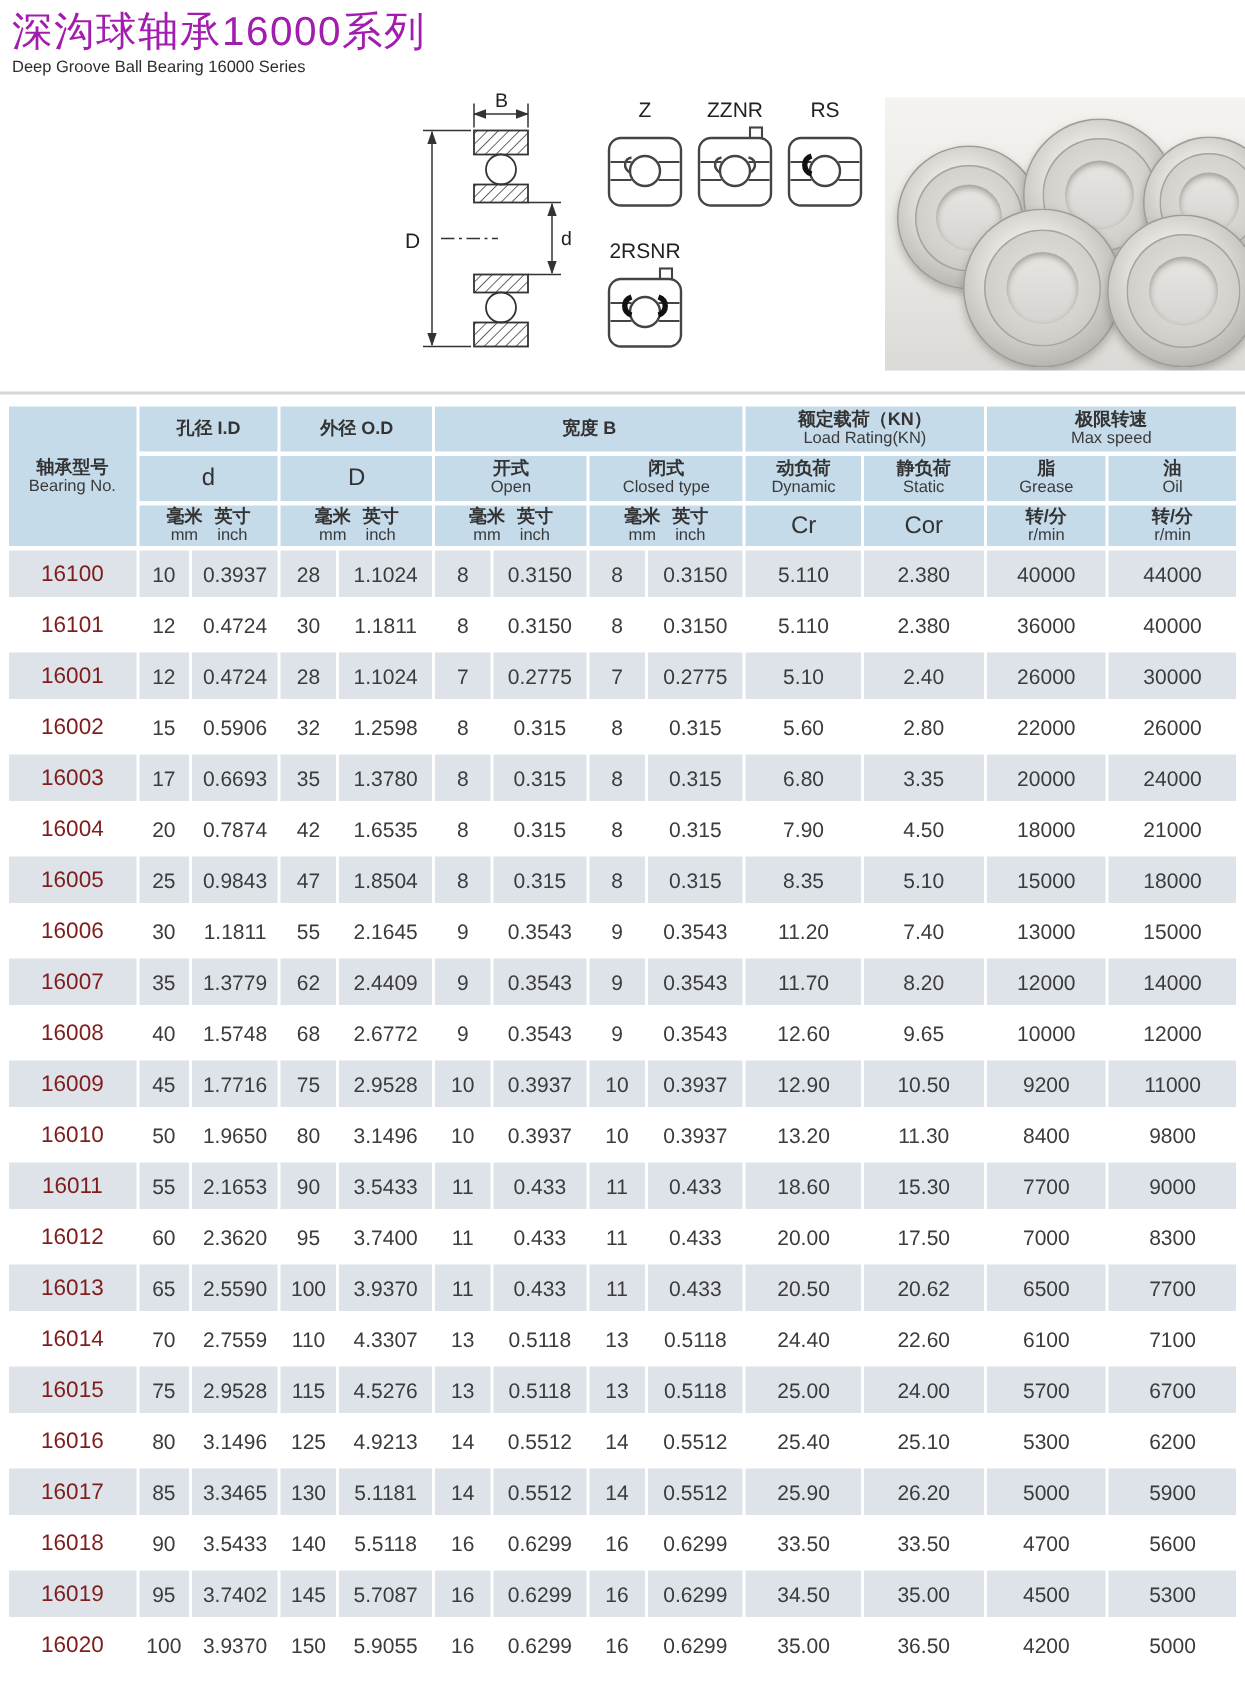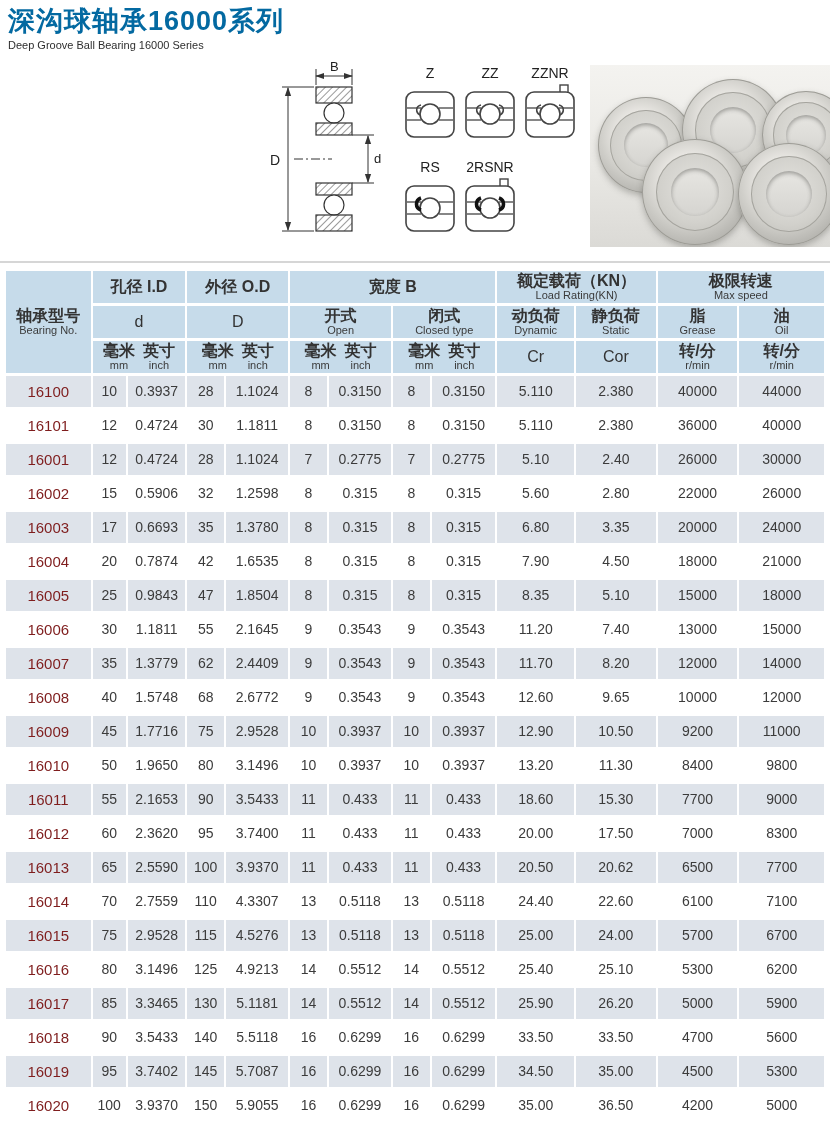--- a/index.html
+++ b/index.html
@@ -4,21 +4,21 @@
 <style>
   * { margin:0; padding:0; box-sizing:border-box; }
   html,body { background:#ffffff; }
   body {
     width:830px; min-height:1136px; margin:0 auto;
     font-family:"Liberation Sans", sans-serif;
     color:#3b3b3b; position:relative;
   }
   
   .title-block { padding:6px 0 0 8px; }
-  .title-zh { font-size:27px; font-weight:bold; color:#0369a1; letter-spacing:1px; line-height:1.15; }
+  .title-zh { font-size:27px; font-weight:normal; color:#a21caf; letter-spacing:1px; line-height:1.15; }
   .title-en { font-size:11px; color:#2e2e2e; margin-top:2px; }
 
   
   .graphics { display:flex; align-items:flex-start; margin:8px 0 6px 0; height:196px; }
   .cross-section { margin-left:268px; width:120px; flex:0 0 auto; }
   .variants-grid {
     flex:0 0 auto; margin-left:14px; margin-top:6px;
     display:grid; grid-template-columns:repeat(3, 56px); grid-auto-rows:92px;
     column-gap:4px; row-gap:2px;
   }
@@ -42,21 +42,21 @@
     box-shadow:inset 0 2px 4px rgba(60,60,55,.45); }
 
   
   .table-wrap { border-top:2px solid #d6d6d6; padding:5px 4px 0 4px; }
   table.spec { width:100%; border-collapse:separate; border-spacing:2px 3px; table-layout:fixed; }
   th { background:var(--header-bg,#c6dbea); font-weight:normal; vertical-align:middle; padding:1px 0; }
   td { text-align:center; vertical-align:middle; height:31px; font-size:14px; color:#3b3b3b; }
   tr.shaded td { background:var(--row-alt,#dee3ea); }
   tr.plain  td { background:#ffffff; }
   td.bearing-no { font-size:15px; color:#7f1d1d;margin-left:20px; }
-  .hz { display:block; font-size:16px; font-weight:bold; color:#333; line-height:1.15; }
+  .hz { display:block; font-size:12px; font-weight:bold; color:#333; line-height:1.15; }
   .he { display:block; font-size:11px; color:#3a3a3a; line-height:1.05; }
   .hsym { font-size:16px; color:#333; }
   .mi { display:flex; justify-content:center; gap:8px; }
   .mi-item { display:flex; flex-direction:column; align-items:center; }
   th.h-r1 { height:30px; } th.h-r2 { height:30px; } th.h-r3 { height:16px; }
 
   
   svg .ln { stroke:#333; fill:none; }
   svg text { font-family:"Liberation Sans", sans-serif; }
 </style>
@@ -108,30 +108,20 @@
 
   <div class="variants-grid">
       <div class="variant-cell"><div class="variant-label">Z</div><svg width="54" height="62" viewBox="0 0 54 62">
           <rect x="3" y="9" width="48" height="45" rx="8" fill="#fff" stroke="#444" stroke-width="1.6"></rect>
           <line x1="4" y1="25" x2="18" y2="25" stroke="#444" stroke-width="1.3"></line>
           <line x1="36" y1="25" x2="50" y2="25" stroke="#444" stroke-width="1.3"></line>
           <line x1="4" y1="37" x2="18" y2="37" stroke="#444" stroke-width="1.3"></line>
           <line x1="36" y1="37" x2="50" y2="37" stroke="#444" stroke-width="1.3"></line>
           <circle cx="27" cy="31" r="10" fill="#fff" stroke="#444" stroke-width="1.6"></circle>
           <path d="M18 22 c-5 1 -6 7 -1 10" stroke="#444" stroke-width="1.6" fill="none"></path>
-        </svg></div>
-      <div class="variant-cell"><div class="variant-label">ZZ</div><svg width="54" height="62" viewBox="0 0 54 62">
-          <rect x="3" y="9" width="48" height="45" rx="8" fill="#fff" stroke="#444" stroke-width="1.6"></rect>
-          <line x1="4" y1="25" x2="18" y2="25" stroke="#444" stroke-width="1.3"></line>
-          <line x1="36" y1="25" x2="50" y2="25" stroke="#444" stroke-width="1.3"></line>
-          <line x1="4" y1="37" x2="18" y2="37" stroke="#444" stroke-width="1.3"></line>
-          <line x1="36" y1="37" x2="50" y2="37" stroke="#444" stroke-width="1.3"></line>
-          <circle cx="27" cy="31" r="10" fill="#fff" stroke="#444" stroke-width="1.6"></circle>
-          <path d="M18 22 c-5 1 -6 7 -1 10" stroke="#444" stroke-width="1.6" fill="none"></path>
-          <path d="M36 22 c5 1 6 7 1 10" stroke="#444" stroke-width="1.6" fill="none"></path>
         </svg></div>
       <div class="variant-cell"><div class="variant-label">ZZNR</div><svg width="54" height="62" viewBox="0 0 54 62">
           <rect x="37" y="2" width="8" height="9" fill="#fff" stroke="#444" stroke-width="1.4"></rect>
           <rect x="3" y="9" width="48" height="45" rx="8" fill="#fff" stroke="#444" stroke-width="1.6"></rect>
           <line x1="4" y1="25" x2="18" y2="25" stroke="#444" stroke-width="1.3"></line>
           <line x1="36" y1="25" x2="50" y2="25" stroke="#444" stroke-width="1.3"></line>
           <line x1="4" y1="37" x2="18" y2="37" stroke="#444" stroke-width="1.3"></line>
           <line x1="36" y1="37" x2="50" y2="37" stroke="#444" stroke-width="1.3"></line>
           <circle cx="27" cy="31" r="10" fill="#fff" stroke="#444" stroke-width="1.6"></circle>
           <path d="M18 22 c-5 1 -6 7 -1 10" stroke="#444" stroke-width="1.6" fill="none"></path>

